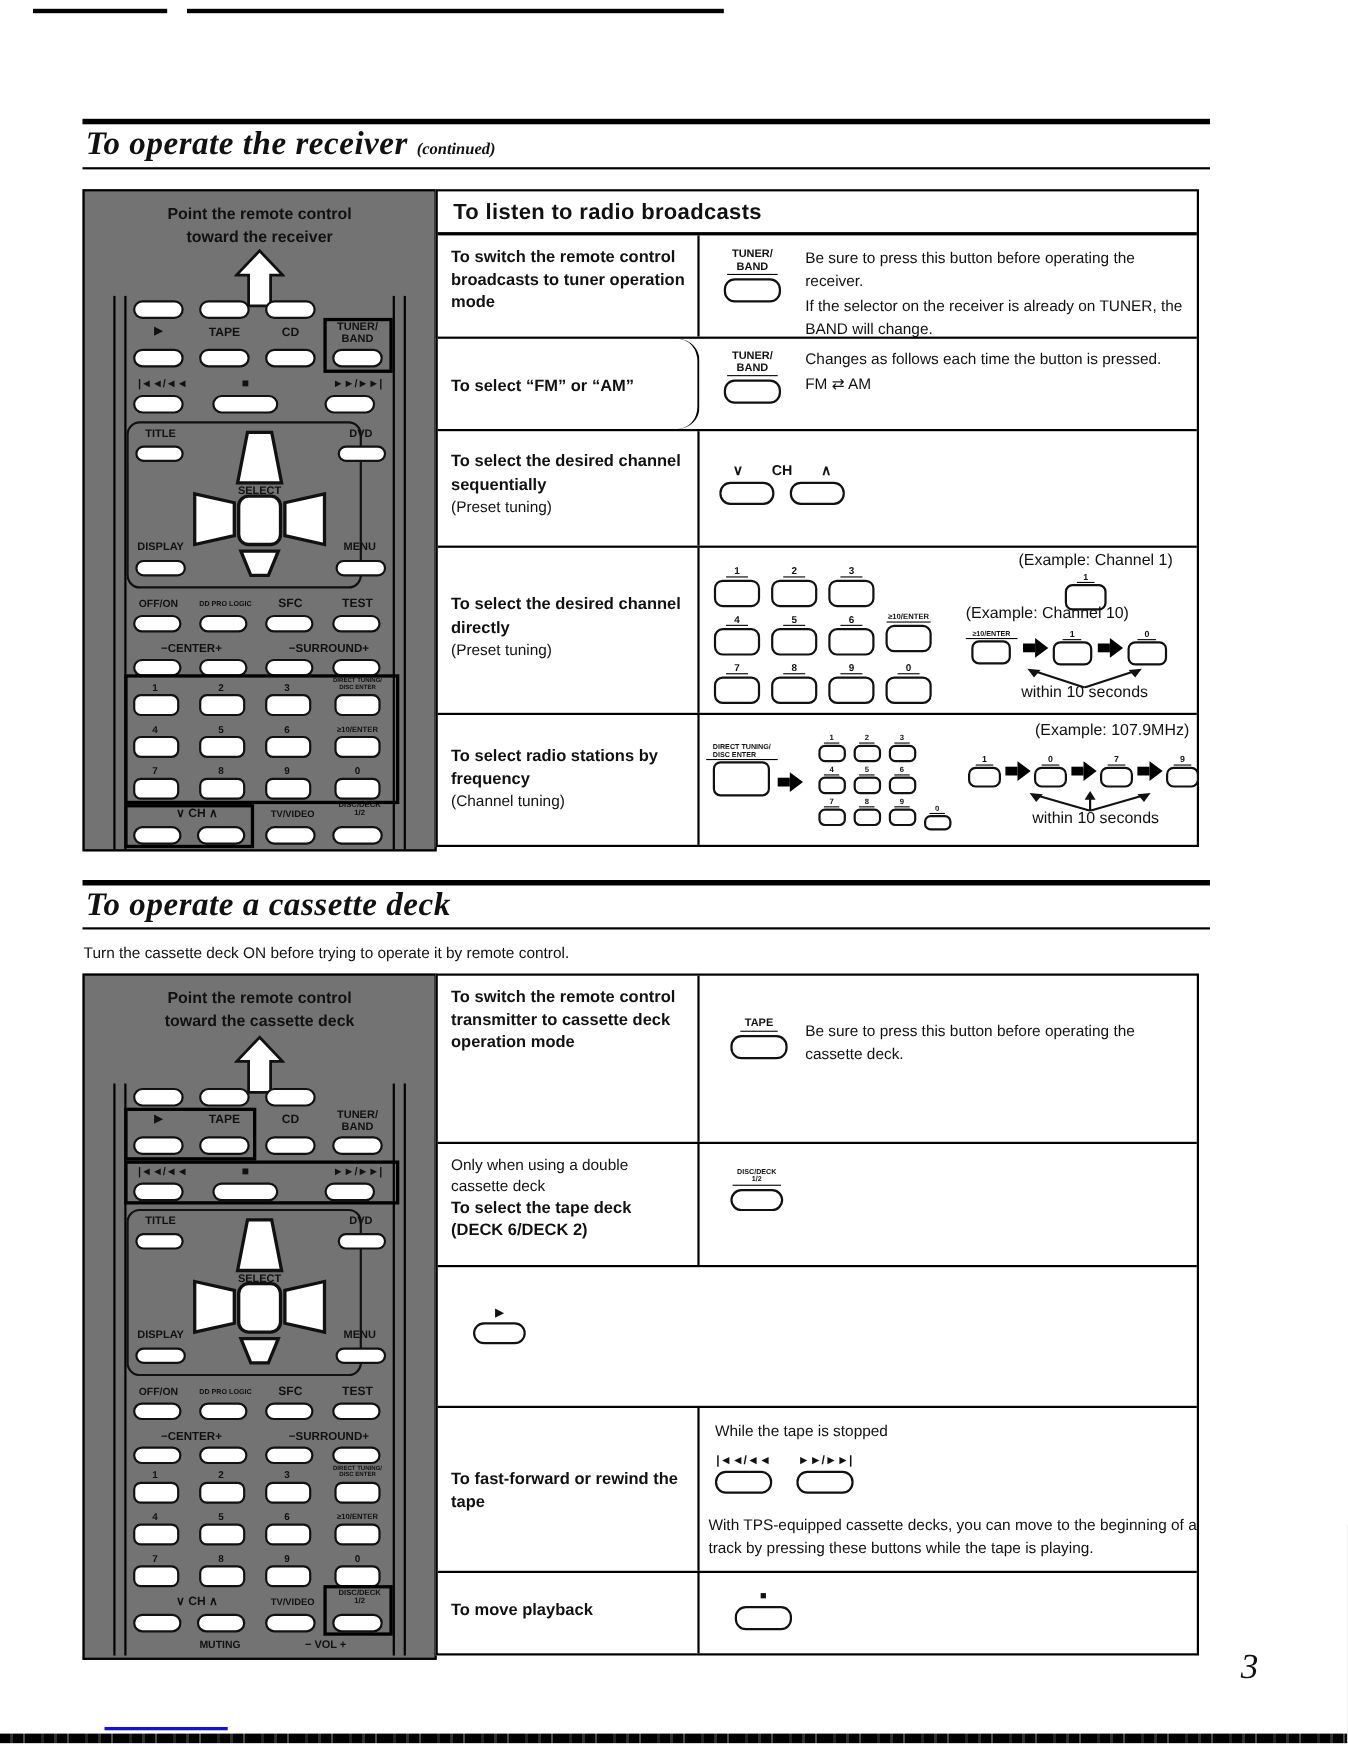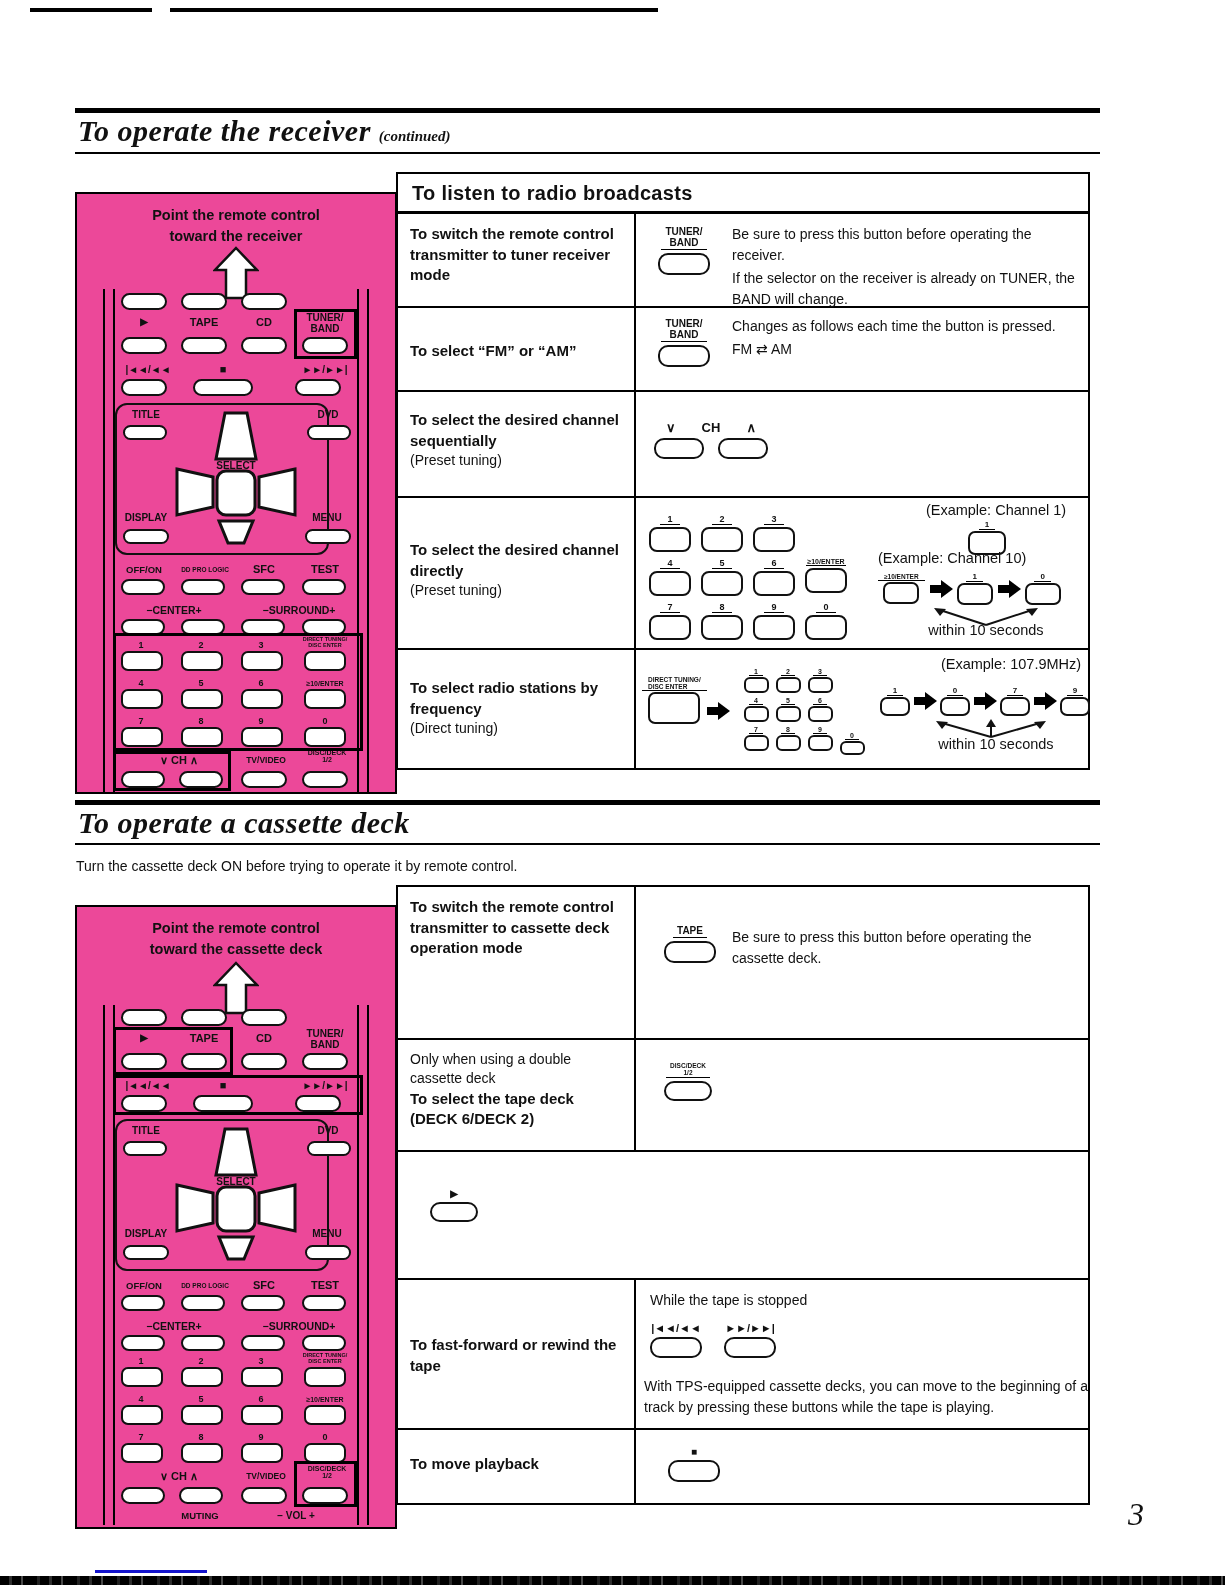--- a/index.html
+++ b/index.html
@@ -12,21 +12,21 @@
   .art-blue{position:absolute;background:#1414cc;}
   
   .sec-rule-top{position:absolute;left:75px;width:1025px;height:5px;background:#000;}
   .sec-rule-bot{position:absolute;left:75px;width:1025px;height:2px;background:#000;}
   .sec-title{position:absolute;left:78px;font-family:"Liberation Serif",serif;
              font-weight:bold;font-style:italic;font-size:30px;letter-spacing:.5px;}
   .sec-title small{font-size:15px;font-weight:bold;font-style:italic;letter-spacing:0;}
   .intro{position:absolute;font-size:14px;}
   .pageno{position:absolute;font-family:"Liberation Serif",serif;font-style:italic;font-size:32px;}
   
-  .panel{position:absolute;border:2px solid #000;overflow:hidden;background:#ec4899;margin-top:20px;}
+  .panel{position:absolute;border:2px solid #000;overflow:hidden;background:#737373;}
   .panel-cap{position:absolute;left:0;right:0;text-align:center;font-weight:bold;font-size:14.5px;line-height:1.45;}
   .uparrow{position:absolute;left:50%;transform:translateX(-50%);}
   .tbl{position:absolute;border:2px solid #000;background:#fff;}
   .tbl-head{border-bottom:3px solid #000;font-weight:bold;font-size:20px;padding:8px 0 6px 14px;letter-spacing:.3px;}
   .trow{display:flex;border-bottom:2px solid #000;box-sizing:border-box;}
   .trow:last-child{border-bottom:none;}
   .act{width:238px;border-right:2px solid #000;box-sizing:border-box;padding:10px 10px 6px 12px;
        font-weight:bold;font-size:15px;line-height:1.38;flex:none;}
   .act .paren{font-weight:normal;font-size:14px;}
   .act .note-n{font-weight:normal;font-size:14px;}
@@ -204,37 +204,37 @@
     <div class="hl hl-vch" style="left:12px;top:462px;width:118px;height:40px;"></div>
 
   </div>
 </div>
   </div>
 
   <div class="tbl" style="left:396px;top:172px;width:694px;height:598px;box-sizing:border-box;display:flex;flex-direction:column;">
     <div class="tbl-head">To listen to radio broadcasts</div>
 
     <div class="trow" style="height:94px;">
-      <div class="act">To switch the remote control transmitter to tuner receiver mode</div>
+      <div class="act">To switch the remote control broadcasts to tuner operation mode</div>
       <div class="con">
         <div class="lbtn" style="position:absolute;left:22px;top:12px;">
           <div class="l u">
             <span>TUNER/</span><br><span>BAND</span>
           </div>
           <div class="btnp" style="width:52px;height:22px;"></div>
         </div>
         <div class="desc" style="position:absolute;left:96px;top:10px;width:352px;">
           <p>Be sure to press this button before operating the receiver.</p>
           <p>If the selector on the receiver is already on TUNER, the BAND will change.</p>
         </div>
       </div>
     </div>
 
     <div class="trow" style="height:84px;">
-      <div class="act" style="display:flex;align-items:center;">To select “FM” or “AM”</div>
+      <div class="act" style="display:flex;align-items:center;border-radius:20px;">To select “FM” or “AM”</div>
       <div class="con">
         <div class="lbtn" style="position:absolute;left:22px;top:10px;">
           <div class="l u">
             <span>TUNER/</span><br><span>BAND</span>
           </div>
           <div class="btnp" style="width:52px;height:22px;"></div>
         </div>
         <div class="desc" style="position:absolute;left:96px;top:8px;width:352px;">
           <p>Changes as follows each time the button is pressed.</p>
           <p>FM ⇄ AM</p>
@@ -343,21 +343,21 @@
           <line x1="70" y1="19" x2="116" y2="4" stroke="#111" stroke-width="2"></line>
           <polygon points="122,2 110,3 116,10" fill="#111"></polygon>
         </svg>
         <div class="within" style="position:absolute;left:250px;top:124px;width:200px;">within 10 seconds</div>
       </div>
     </div>
 
     <div class="trow" style="flex:1;">
       <div class="act" style="padding-top:28px;">
         <div>To select radio stations by frequency</div>
-        <div class="paren">(Direct tuning)</div>
+        <div class="paren">(Channel tuning)</div>
       </div>
       <div class="con">
         <div class="sbtn" style="position:absolute;left:6px;top:26px;">
           <span class="l tiny">
             <span>DIRECT TUNING/</span><br><span>DISC ENTER</span>
           </span>
           <span class="b" style="width:52px;height:32px;border-width:2.5px;"></span>
         </div>
         <span class="arr" style="position:absolute;left:70px;top:52px;"></span>
         <div class="minipad" style="position:absolute;left:104px;top:18px;">

